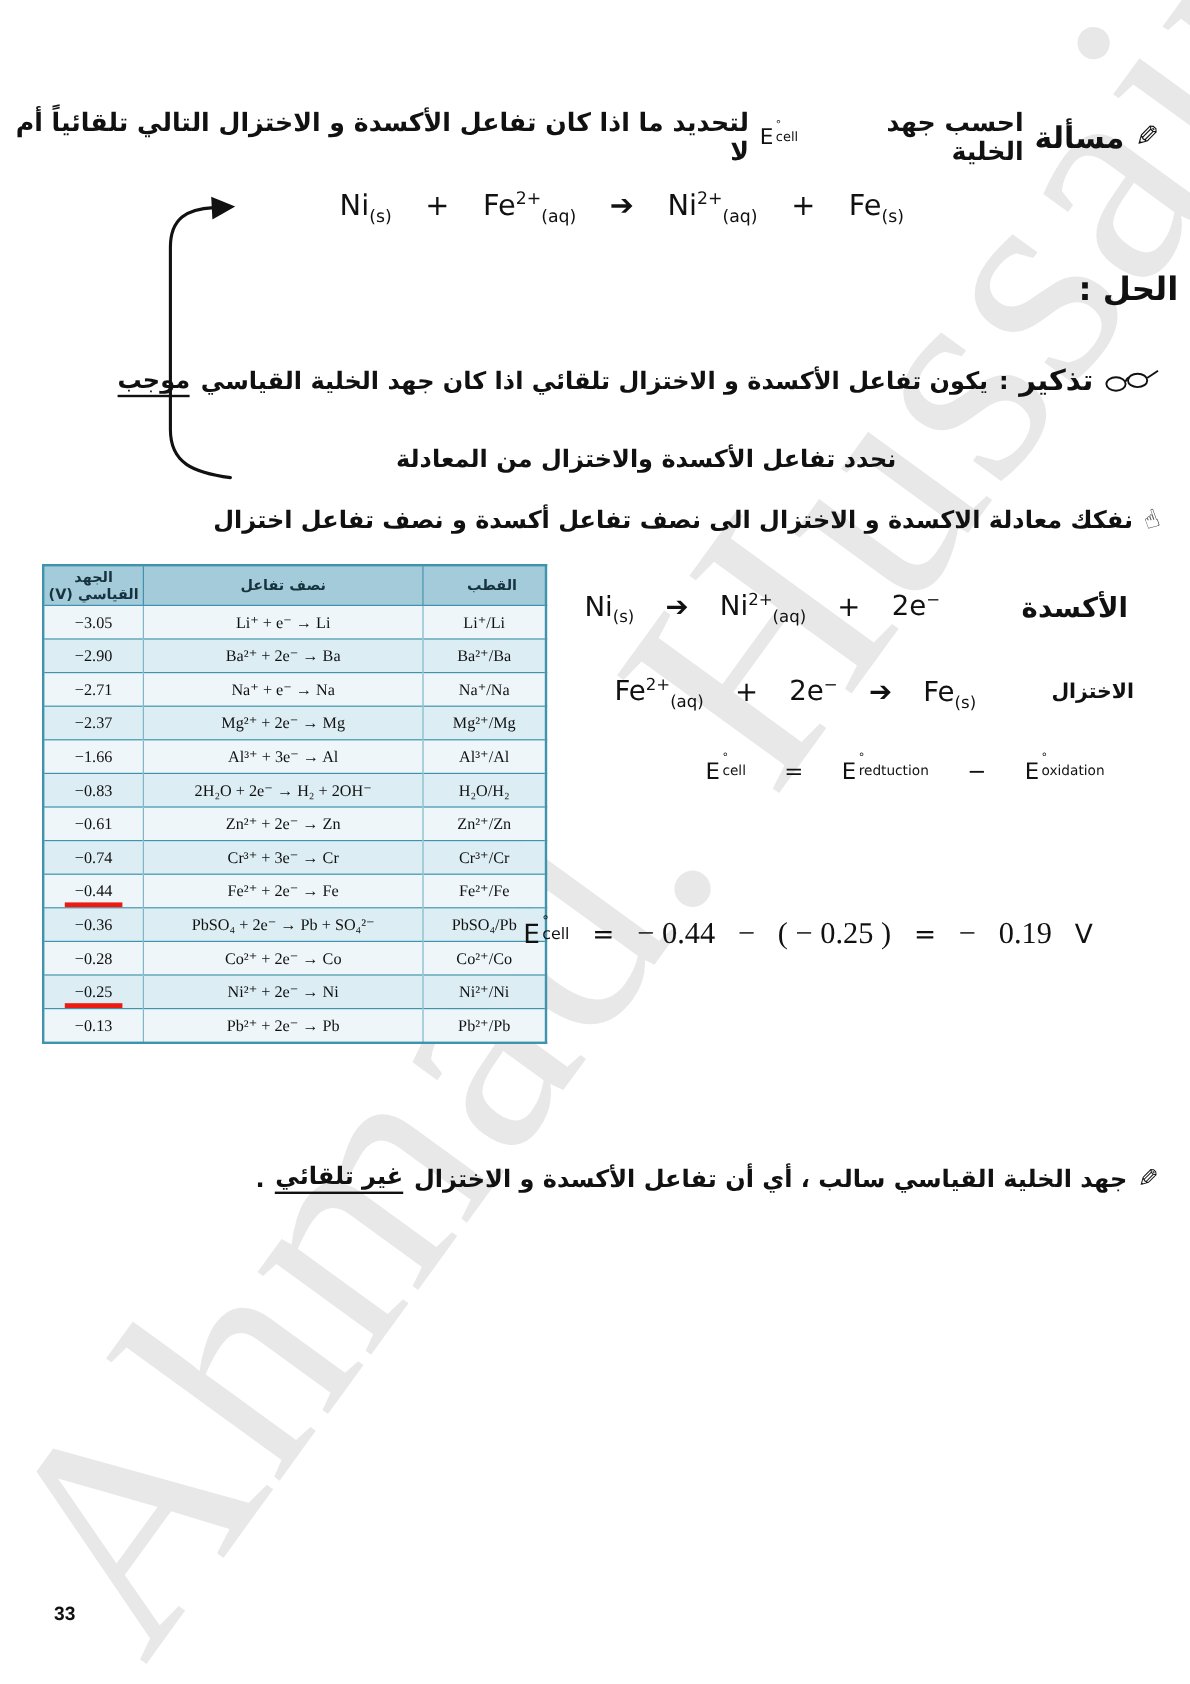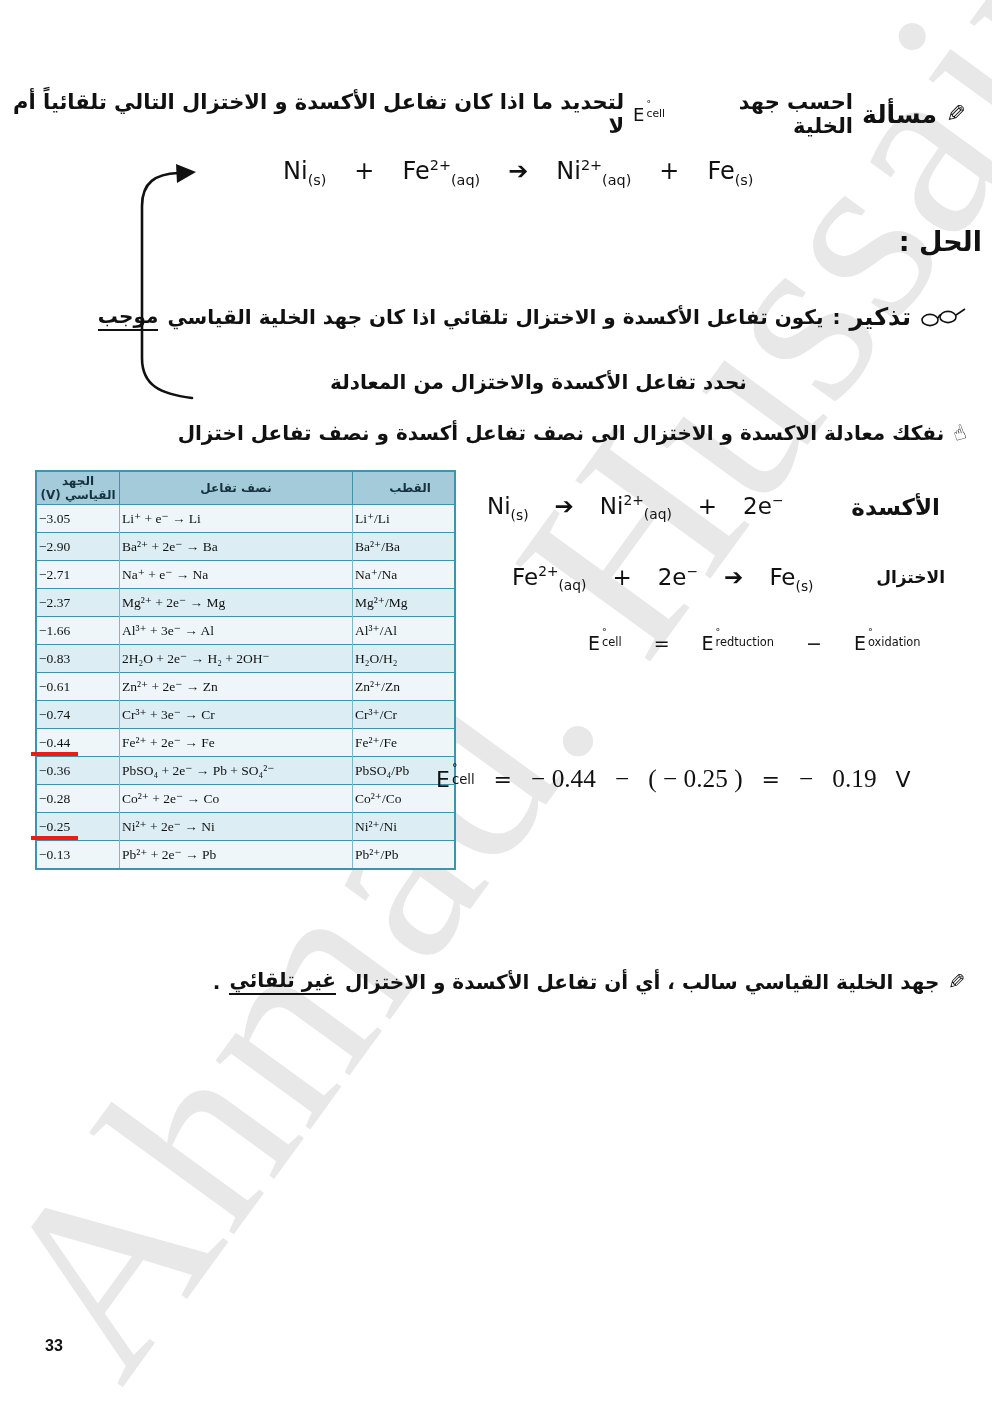--- a/index.html
+++ b/index.html
@@ -30,21 +30,21 @@
   .est .esl{font-size:.6em;line-height:1.05;}
   .eq-main{font-size:24px;gap:28px;}
   .eq-half{font-size:23px;gap:26px;}
   .eq-form{font-size:19px;gap:32px;}
   .eq-calc{font-size:22px;gap:19px;}
   
   .ptable{border-collapse:collapse;table-layout:fixed;width:396px;
           border:2px solid #3f93ad;font-family:"Liberation Serif",serif;}
   .ptable th{background:#a3cbd9;color:#17323f;font-family:"DejaVu Sans",sans-serif;
              font-size:12px;font-weight:bold;height:30px;border:1px solid #3f93ad;direction:rtl;margin-top:32px;}
-  .ptable td{height:27px;text-align:left;font-size:13.5px;border-top:1.6px solid #3f93ad;
+  .ptable td{height:27px;text-align:center;font-size:13.5px;border-top:1.6px solid #3f93ad;
              border-left:1px solid #7db7c9;border-right:1px solid #7db7c9;padding:0 2px;margin-top:41px;}
   .ptable tr:nth-child(odd) td{background:#eef6f9;}
   .ptable tr:nth-child(even) td{background:#dcedf3;}
   .col-pot{width:80px;} .col-rx{width:230px;} .col-el{width:86px;padding-left:14px;}
   .pot-wrap{display:inline-block;position:relative;}
   .redline{position:absolute;left:-8px;right:-8px;bottom:-5px;height:3.5px;background:#ec1c12;}
   .pagenum{font-family:"Liberation Sans",sans-serif;font-size:16px;font-weight:normal;}
   .glasses{display:inline-block;}
 </style>
 </head>

